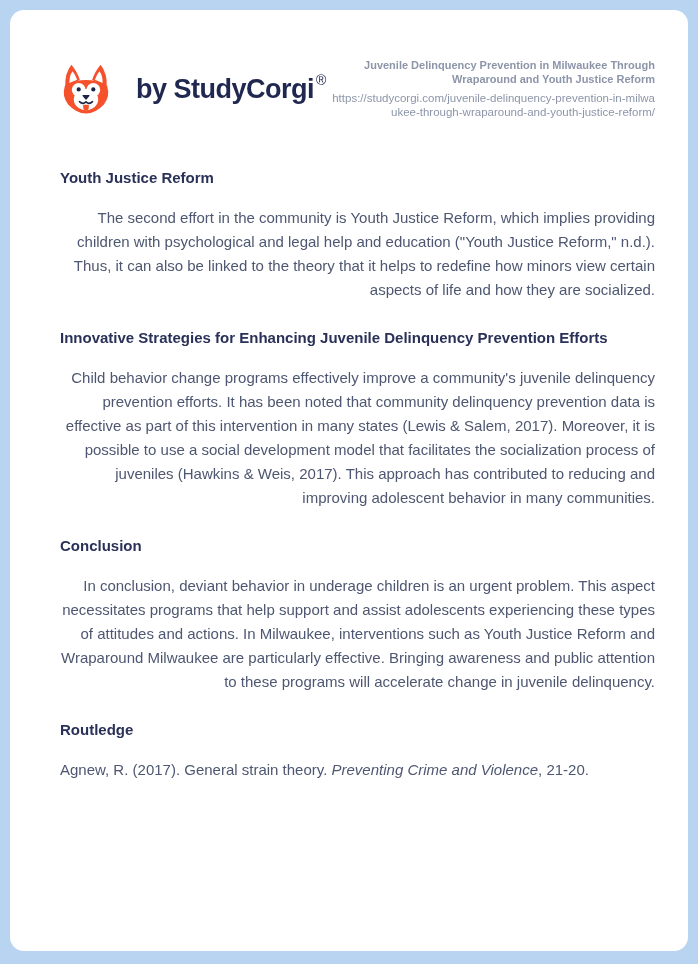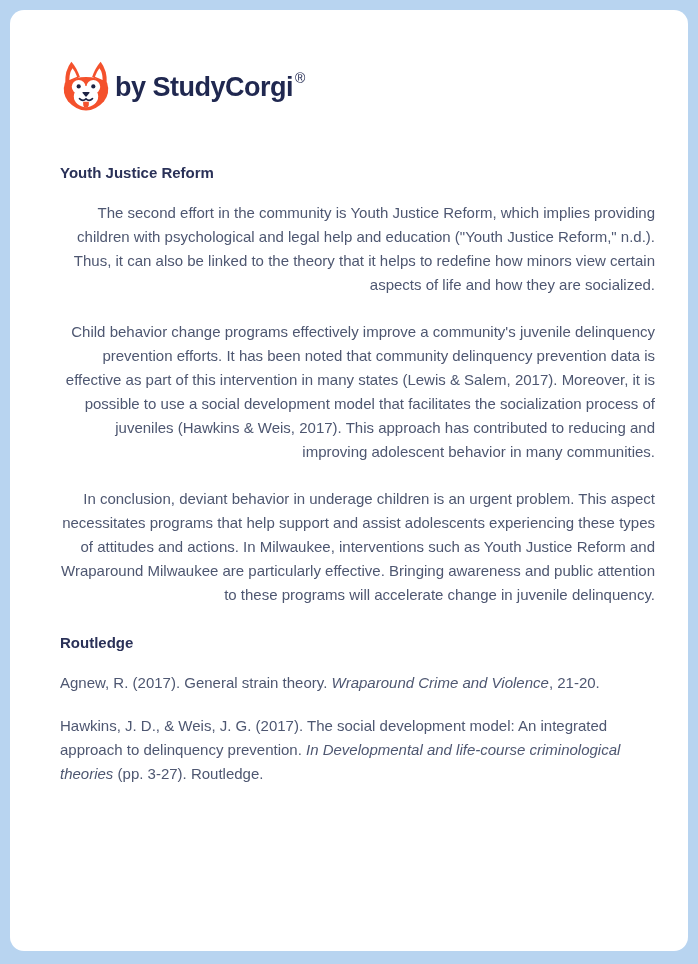--- a/index.html
+++ b/index.html
@@ -20,21 +20,21 @@
   }
   
   .doc-header {
     display: flex;
     justify-content: space-between;
     align-items: center;
   }
   .brand {
     display: flex;
     align-items: center;
-    gap: 3px;
+    gap: 24px;
   }
   .brand svg { display: block; }
   .brand-text {
     font-size: 27px;
     font-weight: bold;
     letter-spacing: -0.5px;
     color: #202850;
     white-space: nowrap;
   }
   .brand-reg {
@@ -114,37 +114,42 @@
 
           <path d="M28.2 38.5 L35.8 38.5 Q36.8 38.5 36.2 39.6 L32.9 43.6 Q32 44.6 31.1 43.6 L27.8 39.6 Q27.2 38.5 28.2 38.5 Z" fill="#1d2344"></path>
 
           <path d="M24 46.5 Q28 50.5 32 46.8 Q36 50.5 40 46.5" stroke="#1d2344" stroke-width="2" fill="none" stroke-linecap="round"></path>
 
           <path d="M28.5 50.5 L35.5 50.5 L35.5 53 Q35.5 57.5 32 57.5 Q28.5 57.5 28.5 53 Z" fill="#f4512c"></path>
         </svg>
       </span>
       <span class="brand-text"><span>by StudyCorgi</span><span class="brand-reg">®</span></span>
     </div>
+    <div class="doc-meta">
+      <div class="doc-title">Juvenile Delinquency Prevention in Milwaukee Through Wraparound and Youth Justice Reform</div>
+      <div class="doc-url">https://studycorgi.com/juvenile-delinquency-prevention-in-milwaukee-through-wraparound-and-youth-justice-reform/</div>
+    </div>
   </header>
 
   <main class="content">
 
     <section>
       <h2>Youth Justice Reform</h2>
       <p class="body-text">The second effort in the community is Youth Justice Reform, which implies providing children with psychological and legal help and education ("Youth Justice Reform," n.d.). Thus, it can also be linked to the theory that it helps to redefine how minors view certain aspects of life and how they are socialized.</p>
     </section>
 
     <section>
+      <h2>Innovative Strategies for Enhancing Juvenile Delinquency Prevention Efforts</h2>
       <p class="body-text">Child behavior change programs effectively improve a community's juvenile delinquency prevention efforts. It has been noted that community delinquency prevention data is effective as part of this intervention in many states (Lewis &amp; Salem, 2017). Moreover, it is possible to use a social development model that facilitates the socialization process of juveniles (Hawkins &amp; Weis, 2017). This approach has contributed to reducing and improving adolescent behavior in many communities.</p>
     </section>
 
     <section>
+      <h2>Conclusion</h2>
       <p class="body-text">In conclusion, deviant behavior in underage children is an urgent problem. This aspect necessitates programs that help support and assist adolescents experiencing these types of attitudes and actions. In Milwaukee, interventions such as Youth Justice Reform and Wraparound Milwaukee are particularly effective. Bringing awareness and public attention to these programs will accelerate change in juvenile delinquency.</p>
     </section>
 
     <section>
       <h2>Routledge</h2>
-      <p class="ref"><span>Agnew, R. (2017). General strain theory. </span><span class="italic">Wraparound Crime and Violence</span><span>, 21-20.</span></p>
-      <p class="ref"><span>Hawkins, J. D., &amp; Weis, J. G. (2017). The social development model: An integrated approach to delinquency prevention. </span><span class="italic">In Developmental and life-course criminological theories</span><span> (pp. 3-27). Routledge.</span></p>
+      <p class="ref"><span>Agnew, R. (2017). General strain theory. </span><span class="italic">Preventing Crime and Violence</span><span>, 21-20.</span></p>
     </section>
 
   </main>
 </div>
 
 </body></html>

